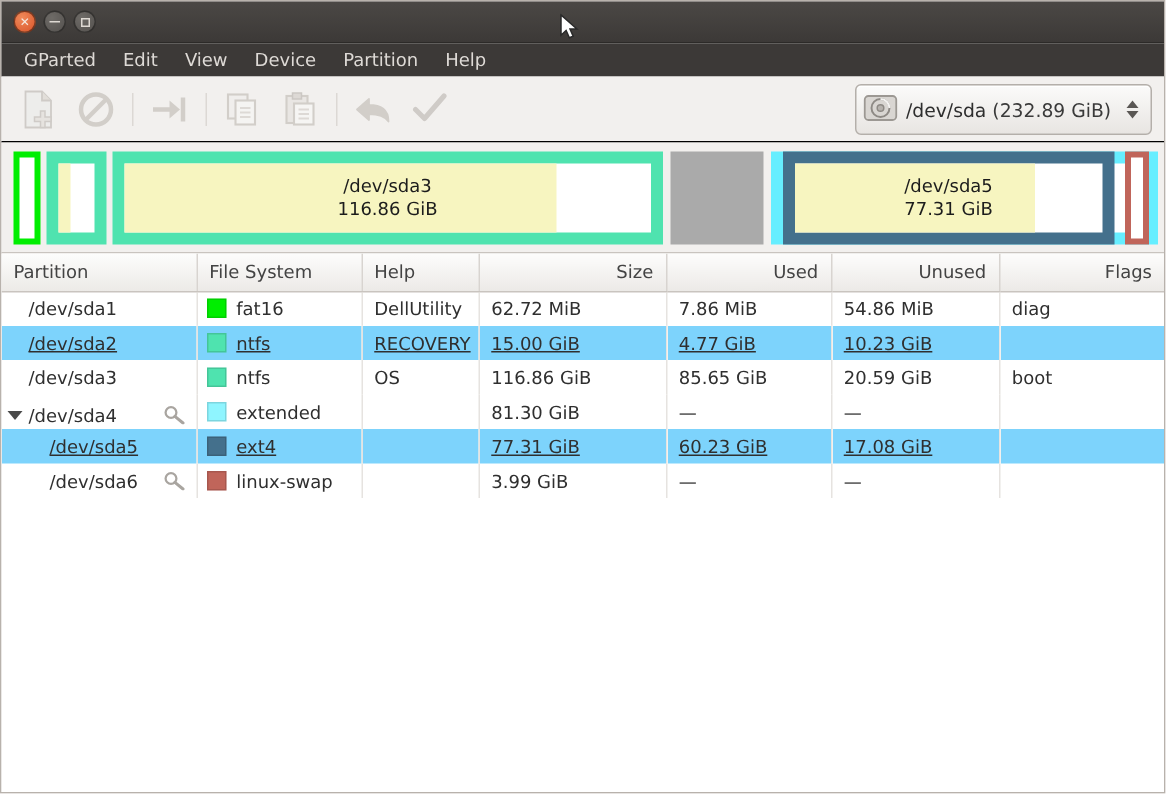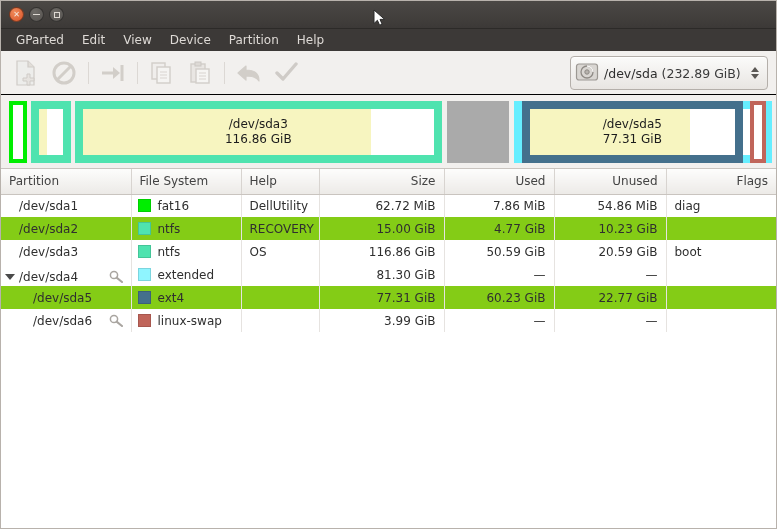--- a/index.html
+++ b/index.html
@@ -97,22 +97,22 @@
     height:25px; padding:0 8px; text-align:left;
   }
   table.parts th.num { text-align:right; }
   table.parts th:last-child { border-right:none; }
   table.parts td {
     height:23px; padding:0 8px; font-size:12px; color:#2f2f2f;
     border-right:1px solid #e6e3e0; white-space:nowrap; overflow:hidden;
   }
   table.parts td:last-child { border-right:none; }
   table.parts tr.odd td { background:#ffffff; }
-  table.parts tr.even td { background:#84cc16; }
-  td.num { text-align:right; }
+  table.parts tr.even td { background:#7dd3fc;text-decoration:underline; }
+  td.num { text-align:left; }
   .fscell { display:flex; align-items:center; gap:7px; }
   .swatch { width:13px; height:13px; flex:0 0 13px; border:1px solid rgba(0,0,0,.13); }
   .pcell { display:flex; align-items:center; }
   .twisty { width:0;height:0; border-left:5px solid transparent; border-right:5px solid transparent;
             border-top:6px solid #4a4a4a; margin-right:4px; flex:0 0 10px; }
   .twisty.spacer { border:none; width:10px; height:6px; }
   .indent { display:inline-block; width:14px; flex:0 0 14px; }
   .keyicon { margin-left:auto; flex:0 0 16px; display:flex; align-items:center; justify-content:center; }
 
   
@@ -362,21 +362,21 @@
               </div>
             </td>
             <td style="padding: 0px 6px;">
               <div class="fscell">
                 <span class="swatch" style="background: rgb(79, 227, 175);"></span>
                 <span>ntfs</span>
               </div>
             </td>
             <td>OS</td>
             <td class="num">116.86 GiB</td>
-            <td class="num">50.59 GiB</td>
+            <td class="num">85.65 GiB</td>
             <td class="num">20.59 GiB</td>
             <td>boot</td>
           </tr>
           <tr class="odd">
             <td style="padding: 4px 6px 0px 4px;">
               <div class="pcell">
                 <span class="twisty"></span>
                 <span>/dev/sda4</span>
                 <span class="keyicon">
                   <svg width="15" height="13" viewBox="0 0 15 13">
@@ -408,21 +408,21 @@
             </td>
             <td style="padding: 0px 6px;">
               <div class="fscell">
                 <span class="swatch" style="background: rgb(68, 112, 140);"></span>
                 <span>ext4</span>
               </div>
             </td>
             <td></td>
             <td class="num">77.31 GiB</td>
             <td class="num">60.23 GiB</td>
-            <td class="num">22.77 GiB</td>
+            <td class="num">17.08 GiB</td>
             <td></td>
           </tr>
           <tr class="odd">
             <td style="padding: 0px 6px 0px 4px;">
               <div class="pcell">
                 <span class="twisty spacer"></span>
                 <span class="indent"></span>
                 <span>/dev/sda6</span>
                 <span class="keyicon">
                   <svg width="15" height="13" viewBox="0 0 15 13">

